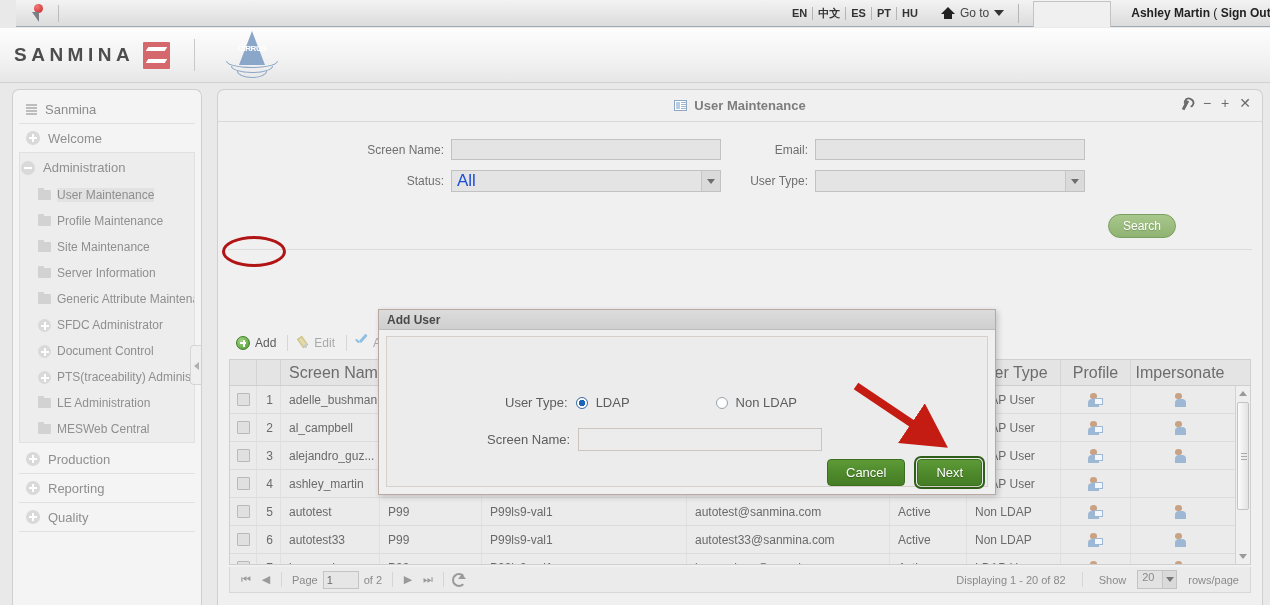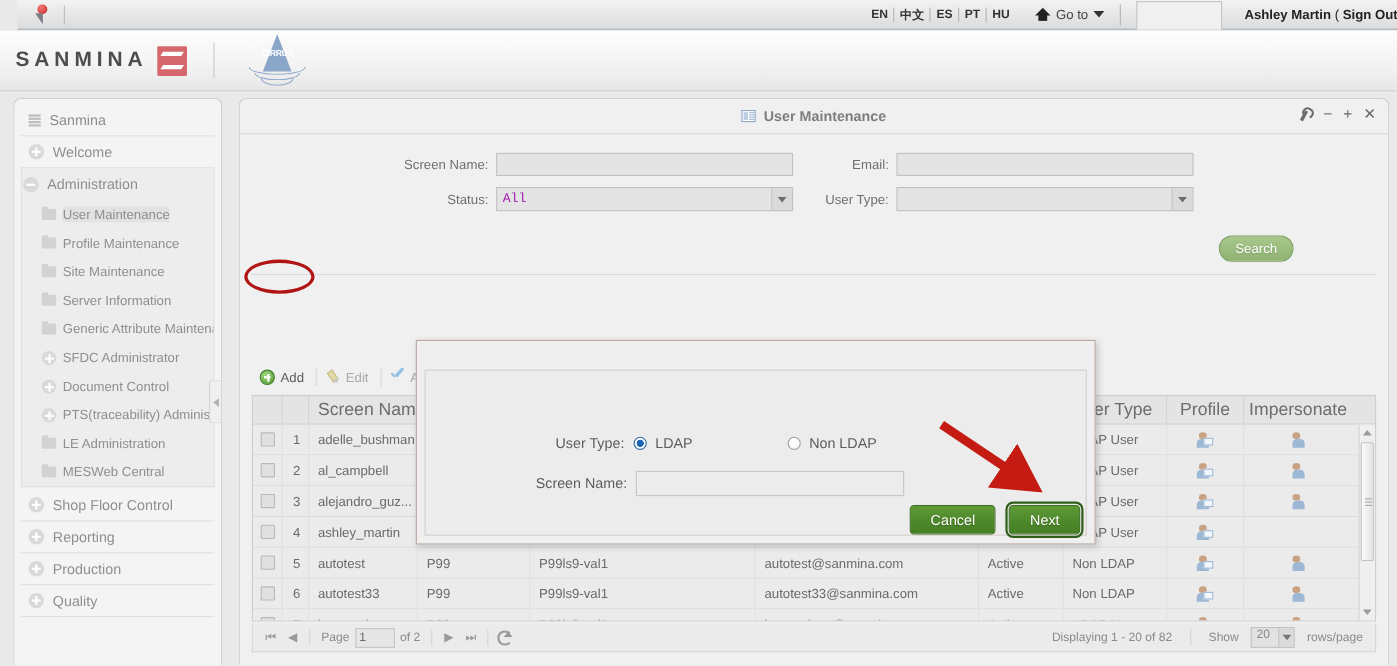--- a/index.html
+++ b/index.html
@@ -222,21 +222,21 @@
   }
   .txtbox {
     background:#e4e4e4; border:1px solid #c2c2c2; height:21px;
     font-family:"Liberation Sans", sans-serif; font-size:12px; color:#555;
     padding:0 4px; outline:none;
   }
   .selbox {
     background:#e4e4e4; border:1px solid #c2c2c2; height:22px;
     display:flex; align-items:center; position:relative;
   }
-  .selbox .val { font-size:12px; color:#a21caf; padding-left:5px;font-family:Liberation Mono, monospace; }
+  .selbox .val { font-size:17px; color:#1d4ed8; padding-left:5px; }
   .selbox .arrow {
     position:absolute; right:0; top:0; bottom:0; width:19px;
     background:#dadada; border-left:1px solid #c6c6c6;
     display:flex; align-items:center; justify-content:center;
   }
   .selbox .arrow::after {
     content:""; width:0;height:0;border-left:4px solid transparent;
     border-right:4px solid transparent;border-top:5px solid #6d6d6d;
   }
   .btn-green {
@@ -566,29 +566,25 @@
       <span class="lbl">LE Administration</span>
     </div>
     <div class="nav-sub">
       <span class="folder-icon"></span>
       <span class="lbl">MESWeb Central</span>
     </div>
   </div>
 
   <div class="nav-group">
     <span class="pm-icon plus"></span>
-    <span class="lbl">Shop Floor Control</span>
+    <span class="lbl">Production</span>
   </div>
   <div class="nav-group">
     <span class="pm-icon plus"></span>
     <span class="lbl">Reporting</span>
-  </div>
-  <div class="nav-group">
-    <span class="pm-icon plus"></span>
-    <span class="lbl">Production</span>
   </div>
   <div class="nav-group">
     <span class="pm-icon plus"></span>
     <span class="lbl">Quality</span>
   </div>
 
   <div id="sb-collapse"></div>
 </div>
 
 <div id="panel">
@@ -878,20 +874,21 @@
       <div id="rows-select">
         <span class="v">20</span>
         <span class="a"></span>
       </div>
       <span class="pg-lbl">rows/page</span>
     </div>
   </div>
 </div>
 
 <div id="modal">
+  <div id="modal-title">Add User</div>
   <div id="modal-body">
     <div class="m-row" style="left:118px; top:58px; gap:8px;">
       <span class="m-label">User Type:</span>
       <span class="radio sel"></span>
       <span class="m-label">LDAP</span>
       <span style="width:70px"></span>
       <span class="radio"></span>
       <span class="m-label">Non LDAP</span>
     </div>
     <div class="m-row" style="left:100px; top:91px; gap:8px;">

